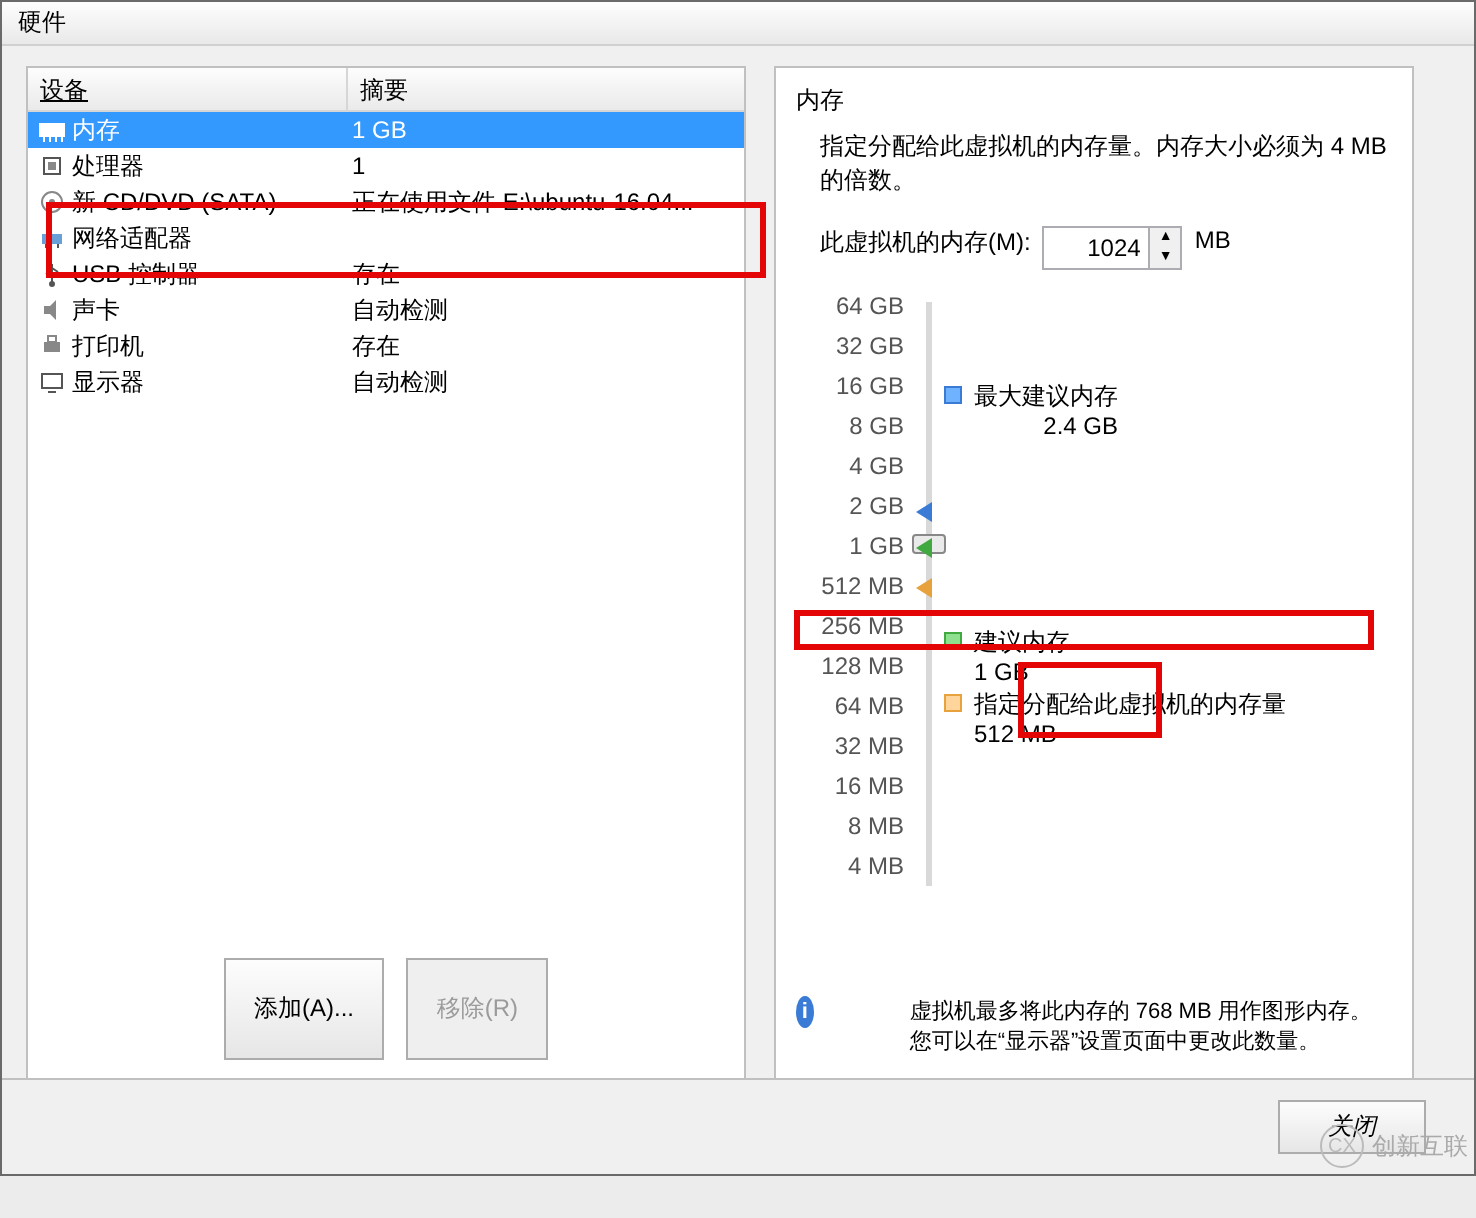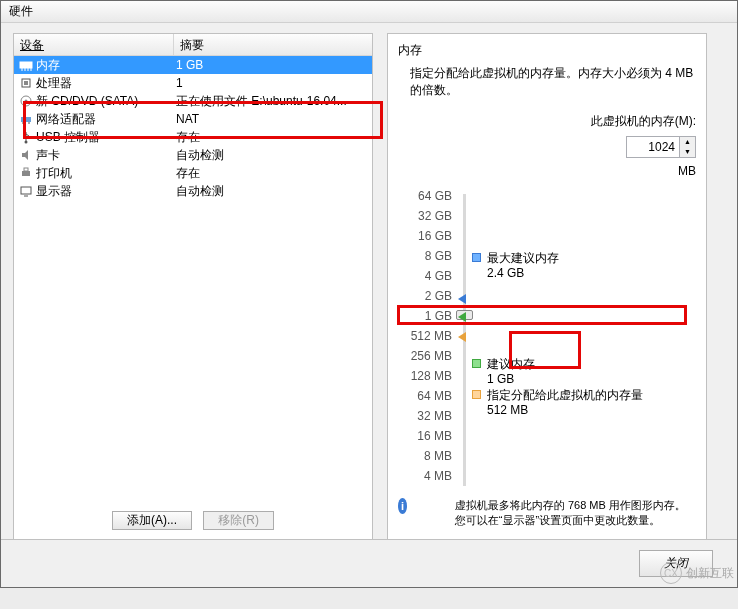--- a/index.html
+++ b/index.html
@@ -15,25 +15,25 @@
   .col-dev { width: 160px; border-right: 1px solid #d6d6d6; text-decoration: underline; }
   .col-sum { flex: 1; }
   .rows { flex: 1; overflow: hidden; }
   .row { display: flex; height: 18px; align-items: center; padding: 0 2px; }
   .row.selected { background: #3399ff; color: #fff; }
   .row .ricon { width: 20px; display: flex; justify-content: center; }
   .row .rdev { width: 140px; white-space: nowrap; overflow: hidden; text-overflow: ellipsis; }
   .row .rsum { flex: 1; white-space: nowrap; overflow: hidden; text-overflow: ellipsis; }
   .redbox1 { position: absolute; left: 22px; top: 100px; width: 360px; height: 38px; border: 3px solid #e40606; pointer-events: none; }
   .left-bottom { padding: 10px; text-align: center; }
-  .btn { border: 1px solid #acacac; background: linear-gradient(#fdfdfd,#e6e6e6); padding: 0 14px; margin: 0 4px; cursor: pointer; }
+  .btn { border: 1px solid #acacac; background: linear-gradient(#fdfdfd,#e6e6e6); padding: 16px 14px; margin: 0 4px; cursor: pointer; }
   .btn[disabled] { color: #9b9b9b; background: #efefef; }
   .section-title { font-weight: normal; margin-bottom: 6px; }
   .desc { color: #000; margin: 4px 0 14px 12px; line-height: 1.4; }
-  .mem-row { margin: 4px 0 12px 12px; display: flex; align-items: flex-end; gap: 6px; flex-direction: column; }
+  .mem-row { margin: 4px 0 12px 12px; display: flex; align-items: flex-start; gap: 6px; }
   .spinner { display: flex; align-items: center; border: 1px solid #abadb3; height: 22px; }
   .spinner input { width: 52px; text-align: right; border: none; padding: 2px 4px; outline: none; }
   .spin-btns { width: 16px; display: flex; flex-direction: column; border-left: 1px solid #abadb3; }
   .spin-btns div { height: 10px; font-size: 7px; text-align: center; background: #f0f0f0; cursor: pointer; line-height: 9px;}
   .scale { position: relative; margin-left: 12px; height: 300px; display: flex; }
   .ticks { width: 48px; text-align: right; display: flex; flex-direction: column; font-size: 11px; color:#555;}
   .ticks div { height: 20px; line-height: 12px; padding-right: 6px; }
   .track { width: 14px; position: relative; }
   .track-line { position: absolute; left: 5px; top: 4px; bottom: 4px; width: 3px; background: #d9d9d9; }
   .marks { position: relative; flex: 1; }
@@ -108,21 +108,20 @@
           </div>
           <div class="row">
             <span class="ricon">
               <svg width="14" height="14">
                 <rect x="2" y="5" width="10" height="5" fill="#6aa0d8"></rect>
                 <line x1="4" y1="10" x2="4" y2="12" stroke="#555"></line>
                 <line x1="10" y1="10" x2="10" y2="12" stroke="#555"></line>
               </svg>
             </span>
     <span class="rdev">网络适配器</span>
-    <span class="rsum">NAT</span>
           </div>
           <div class="row">
             <span class="ricon">
               <svg width="14" height="14">
                 <path d="M7 2 L7 12 M7 5 L4 7 M7 4 L10 6" stroke="#555" fill="none"></path>
                 <circle cx="7" cy="12" r="1.5" fill="#555"></circle>
               </svg>
             </span>
     <span class="rdev">USB 控制器</span>
     <span class="rsum">存在</span>
@@ -194,21 +193,21 @@
             <div>32 MB</div>
             <div>16 MB</div>
             <div>8 MB</div>
             <div>4 MB</div>
           </div>
         <div class="track">
           <div class="track-line"></div>
           <div class="slider-thumb" style="top:120px;"></div>
         </div>
         <div class="marks">
-          <div class="mark" style="top:61px;">
+          <div class="mark" style="top:44px;text-align:right;">
             <div class="sq blue"></div>
             <div class="txt">
               <div>最大建议内存</div>
               <div>2.4 GB</div>
             </div>
           </div>
           <div class="mark" style="top:103px; left:-14px;">
             <div class="tri blue"></div>
           </div>
           <div class="mark" style="top:121px; left:-14px;">

